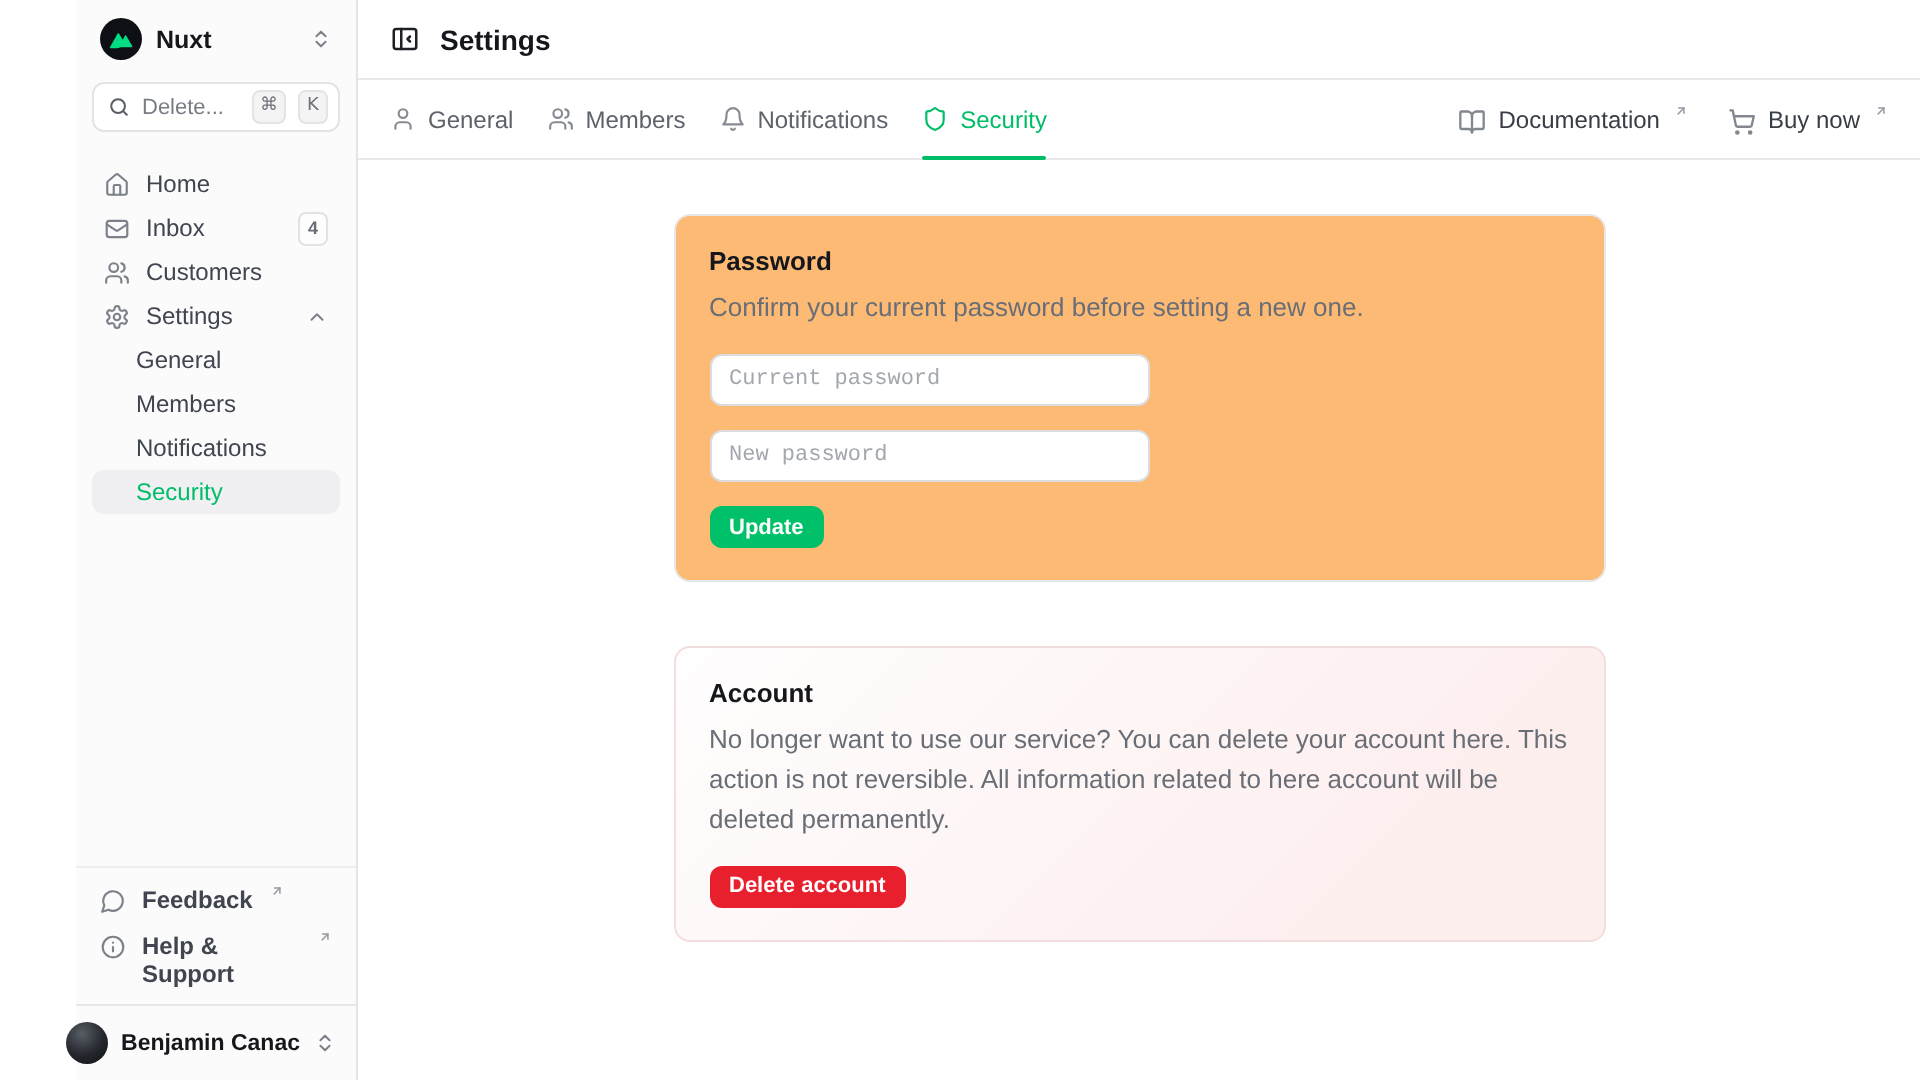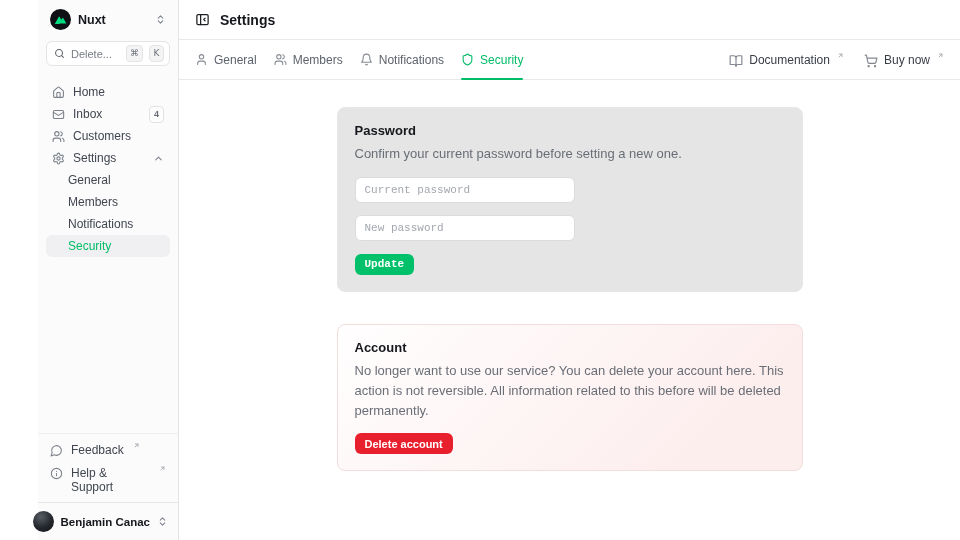--- a/index.html
+++ b/index.html
@@ -22,21 +22,21 @@
   .kbd { font-family:"DejaVu Sans", sans-serif; font-size:9px; line-height:1; background:#f4f4f5; border:1px solid #e4e4e7; border-radius:4px; padding:3px 3px; color:#6e727a; min-width:15px; text-align:center; }
 
   .nav { padding:11px 8px 0; }
   .nav-item { display:flex; align-items:center; gap:8px; height:22px; padding:0 6px; border-radius:6px; font-size:12px; color:#40454f; cursor:pointer; }
   .nav-item .ic { color:#7c818a; flex:none; }
   .badge { margin-left:auto; font-size:9px; line-height:1; border:1px solid #e2e2e6; border-radius:4px; padding:3px 4px; color:#686d75; background:#fdfdfd; font-weight:600; }
   .nav-item .chev-up { margin-left:auto; color:#7c818a; }
   .sub-item { display:flex; align-items:center; height:22px; padding:0 6px 0 22px; border-radius:6px; font-size:12px; color:#40454f; cursor:pointer; }
   .sub-item.active { background:#f0f0f3; color:#00bd68; }
 
-  .sb-footer { margin-top:auto; padding:9px 12px 8px; border-top:1px solid #eeeef1; display:flex; flex-direction:column; gap:9px; }
+  .sb-footer { margin-top:auto; padding:9px 12px 8px; border-top:1px solid #eeeef1; display:flex; flex-direction:column; gap:9px;font-weight:bold; }
   .footer-link { display:flex; align-items:flex-start; gap:8px; font-size:12px; color:#40454f; cursor:pointer; }
   .footer-link .ic { color:#7c818a; flex:none; margin-top:0.5px; }
   .ext { color:#9599a1; margin:-1px 0 0 1px; flex:none; }
 
   .sb-user { border-top:1px solid #e7e7ea; padding:8px 10px; display:flex; align-items:center; gap:7px; cursor:pointer;justify-content:flex-end; }
   .avatar { width:21px; height:21px; border-radius:50%; flex:none;
             background:radial-gradient(circle at 38% 28%, #585d66 0%, #23262b 55%, #101216 100%); }
   .user-name { font-size:11.5px; font-weight:700; color:#15171c; white-space:nowrap; }
 
   
@@ -50,29 +50,29 @@
   .tab .ic { color:#878c94; }
   .tab.active { color:#00bd68; }
   .tab.active .ic { color:#00bd68; }
   .tab.active::after { content:""; position:absolute; left:0; right:0; bottom:-1px; height:2px; border-radius:2px; background:#00bd68; }
   .tabbar-right { margin-left:auto; display:flex; align-items:center; gap:20px; }
   .toolbar-link { display:flex; align-items:flex-start; gap:6px; font-size:12px; font-weight:500; color:#383d46; cursor:pointer; padding-top:1px; }
   .toolbar-link .ic { color:#82878f; margin-top:1px; }
 
   .content { flex:1; padding-top:27px; background:#fff; }
   .card { width:466px; margin:0 auto; border-radius:8px; padding:15px 17px 16px; }
-  .card.password { background:#e5e5e5; border:1px solid #e7e7e9; margin-bottom:32px; }
+  .card.password { background:#fdba74; border:1px solid #e7e7e9; margin-bottom:32px; }
   .card.account { background:linear-gradient(135deg, #fffefe 0%, #fdeeee 78%); border:1px solid #f3dddd; }
   .card-title { font-size:13px; font-weight:700; color:#15171c; margin-bottom:6px; }
   .card-desc { font-size:13px; color:#696e76; line-height:1.55; }
   .pw-form { margin-top:13px; }
   .pw-input { display:block; width:220px; height:26px; border:1px solid #dcdce0; border-radius:6px; background:#fff; padding:0 9px; font-size:11px; color:#15171c; font-family:Liberation Mono, monospace; margin-bottom:12px; outline:none; }
   .pw-input::placeholder { color:#a3a7ae; }
   .btn { display:inline-block; border:none; border-radius:6px; height:21px; padding:0 10px; font-size:11px; font-weight:600; color:#fff; font-family:inherit; cursor:pointer; }
-  .btn.update { background:#00c16a;font-family:Liberation Mono, monospace; }
+  .btn.update { background:#00c16a; }
   .btn.delete { background:#e8202e; margin-top:12px; }
 </style>
 </head>
 <body>
 
 <div class="app">
 
   <aside class="sidebar">
 
     <div class="sb-top">
@@ -300,19 +300,19 @@
         <p class="card-desc">Confirm your current password before setting a new one.</p>
         <form class="pw-form">
           <input class="pw-input" type="password" placeholder="Current password" style="">
           <input class="pw-input" type="password" placeholder="New password" style="">
           <button class="btn update" type="button">Update</button>
         </form>
       </section>
 
       <section class="card account">
         <h2 class="card-title">Account</h2>
-        <p class="card-desc">No longer want to use our service? You can delete your account here. This action is not reversible. All information related to this before will be deleted permanently.</p>
+        <p class="card-desc">No longer want to use our service? You can delete your account here. This action is not reversible. All information related to here account will be deleted permanently.</p>
         <button class="btn delete" type="button">Delete account</button>
       </section>
 
     </div>
   </div>
 </div>
 
 </body></html>

